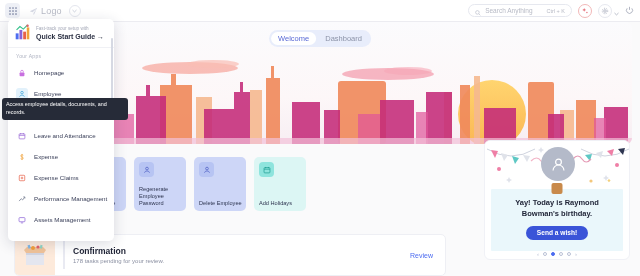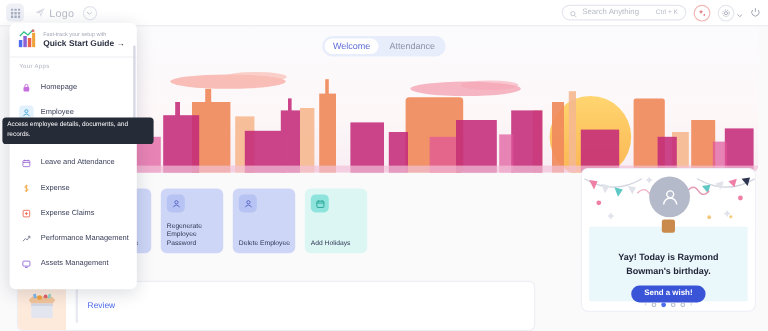--- a/index.html
+++ b/index.html
@@ -109,21 +109,21 @@
     border: 1px solid #f0f1f6;
   }
   #bd-top { position: relative; width: 146px; height: 48px; background: #ffffff; }
   .avatar {
     position: absolute; left: 50%; top: 6px; transform: translateX(-50%);
     width: 34px; height: 34px; border-radius: 50%; background: #b4bac9;
     display: flex; align-items: center; justify-content: center; z-index: 3;
   }
   #bd-body {
     position: relative; margin: 0 6px; border-radius: 1px; background: #eaf7fb;
-    height: 62px; padding-top: 20px; text-align: center;
+    height: 62px; padding-top: 8px; text-align: center;
   }
   .gift-ic {
     position: absolute; left: 50%; top: -6px; transform: translateX(-50%);
     width: 11px; height: 11px; border-radius: 2px; background: #c98a4b;
   }
   .bd-text { font-size: 7.5px; color: #212639; font-weight: bold; line-height: 1.5; padding: 0 10px; }
   .bd-btn {
     margin: 6px auto 0; width: 62px; height: 14px; border-radius: 8px;
     background: #3a54d8; color: #ffffff; font-size: 6.6px; font-weight: bold;
     display: flex; align-items: center; justify-content: center;
@@ -237,21 +237,21 @@
             <path d="M2.4 2.6a3.4 3.4 0 105.2 0" stroke="#9ea3b4" stroke-width=".9" fill="none"></path>
             <path d="M5 .9v3.4" stroke="#9ea3b4" stroke-width=".9"></path>
           </svg>
       </span>
     </div>
   </div>
 
   <div id="hero">
     <div class="tabs">
       <div class="tab active">Welcome</div>
-      <div class="tab">Attendance</div>
+      <div class="tab">Dashboard</div>
     </div>
     <div class="greeting">n,</div>
 
     <svg id="skyline" viewBox="0 0 624 92" preserveAspectRatio="none">
       <defs>
         <linearGradient id="gsun" x1="0" y1="0" x2="0" y2="1">
           <stop offset="0%" stop-color="#ffd368"></stop>
             <stop offset="100%" stop-color="#fbb24a"></stop>
         </linearGradient>
       </defs>
@@ -362,20 +362,24 @@
         <path d="M4 10h18v12H4z" fill="#e4e6ef"></path>
         <path d="M2 7l3-3h16l3 3-2 3H4z" fill="#f0c39a"></path>
         <circle cx="11" cy="5" r="2" fill="#f2a03c"></circle>
         <circle cx="16" cy="4" r="1.6" fill="#e4606a"></circle>
         <rect x="6" y="2" width="2.4" height="3.6" fill="#7fb7e8" transform="rotate(-18 7 4)"></rect>
         <rect x="18" y="2" width="2.2" height="3.4" fill="#8ed6c6" transform="rotate(16 19 4)"></rect>
         <path d="M4 10h18v2H4z" fill="#d2d5e2"></path>
       </svg>
     </div>
     <div class="conf-bar"></div>
+    <div class="conf-txt">
+      <div class="conf-title">Confirmation</div>
+      <div class="conf-sub">178 tasks pending for your review.</div>
+    </div>
     <div class="conf-link">Review</div>
   </div>
 
   <div id="birthday">
     <div id="bd-top">
       <svg width="146" height="48" viewBox="0 0 146 48" style="position:absolute;top:0;left:0">
         <path d="M2 8 Q26 22 50 8" stroke="#cfd3de" stroke-width="1" fill="none"></path>
         <path d="M96 8 Q120 22 144 8" stroke="#cfd3de" stroke-width="1" fill="none"></path>
         <g>
           <path d="M6 9l7 1-3 7z" fill="#ef7fa6"></path>

